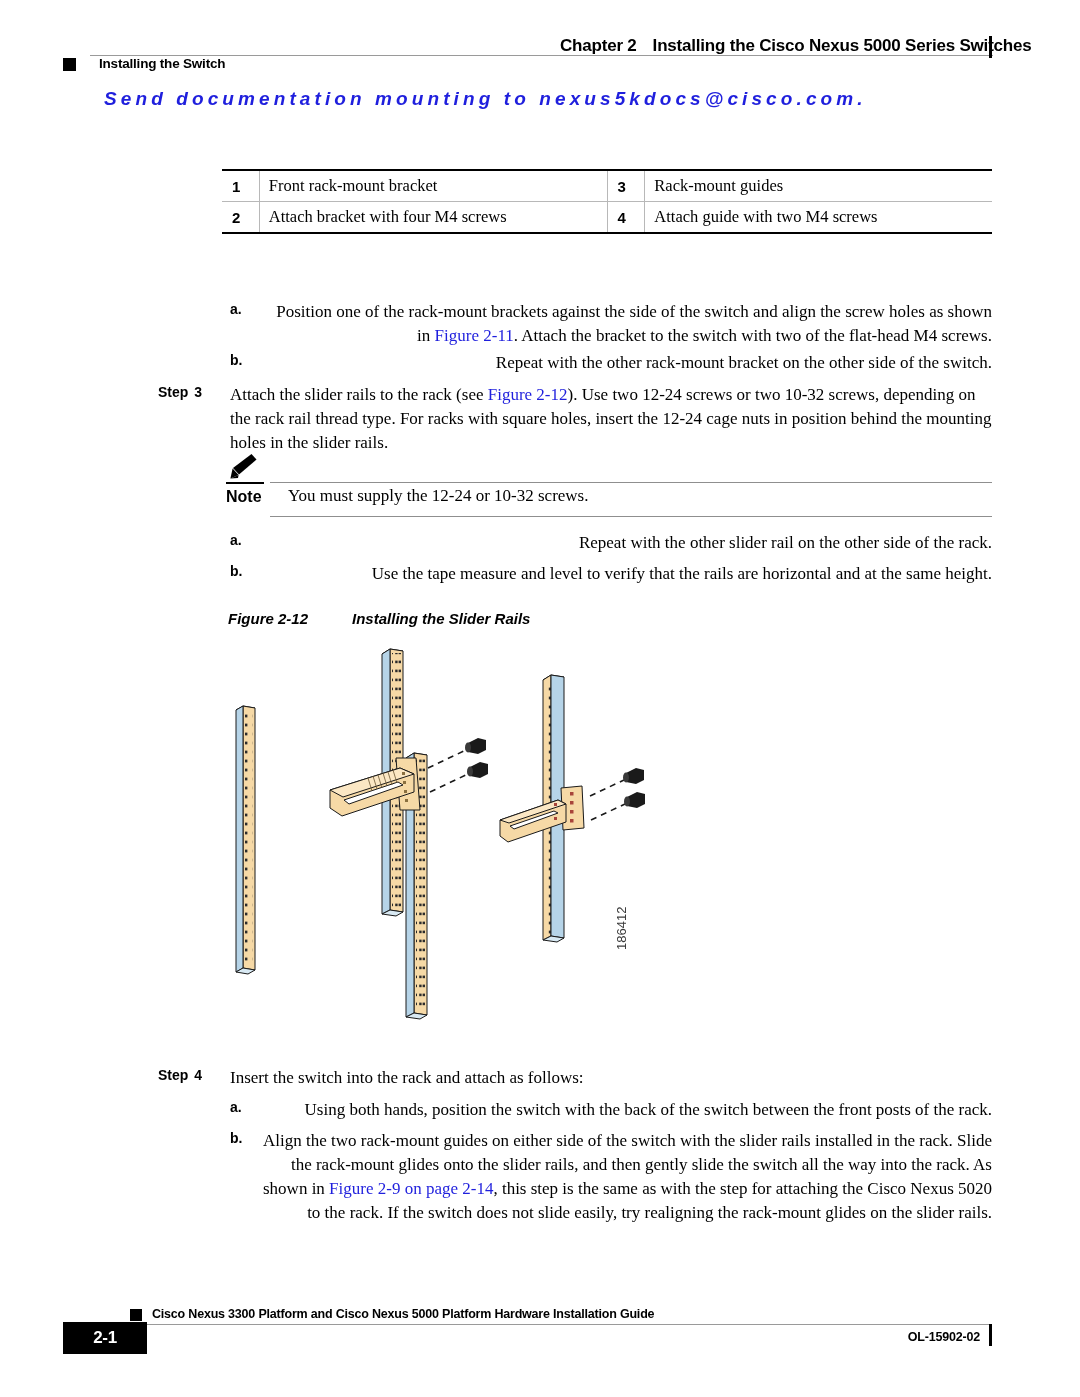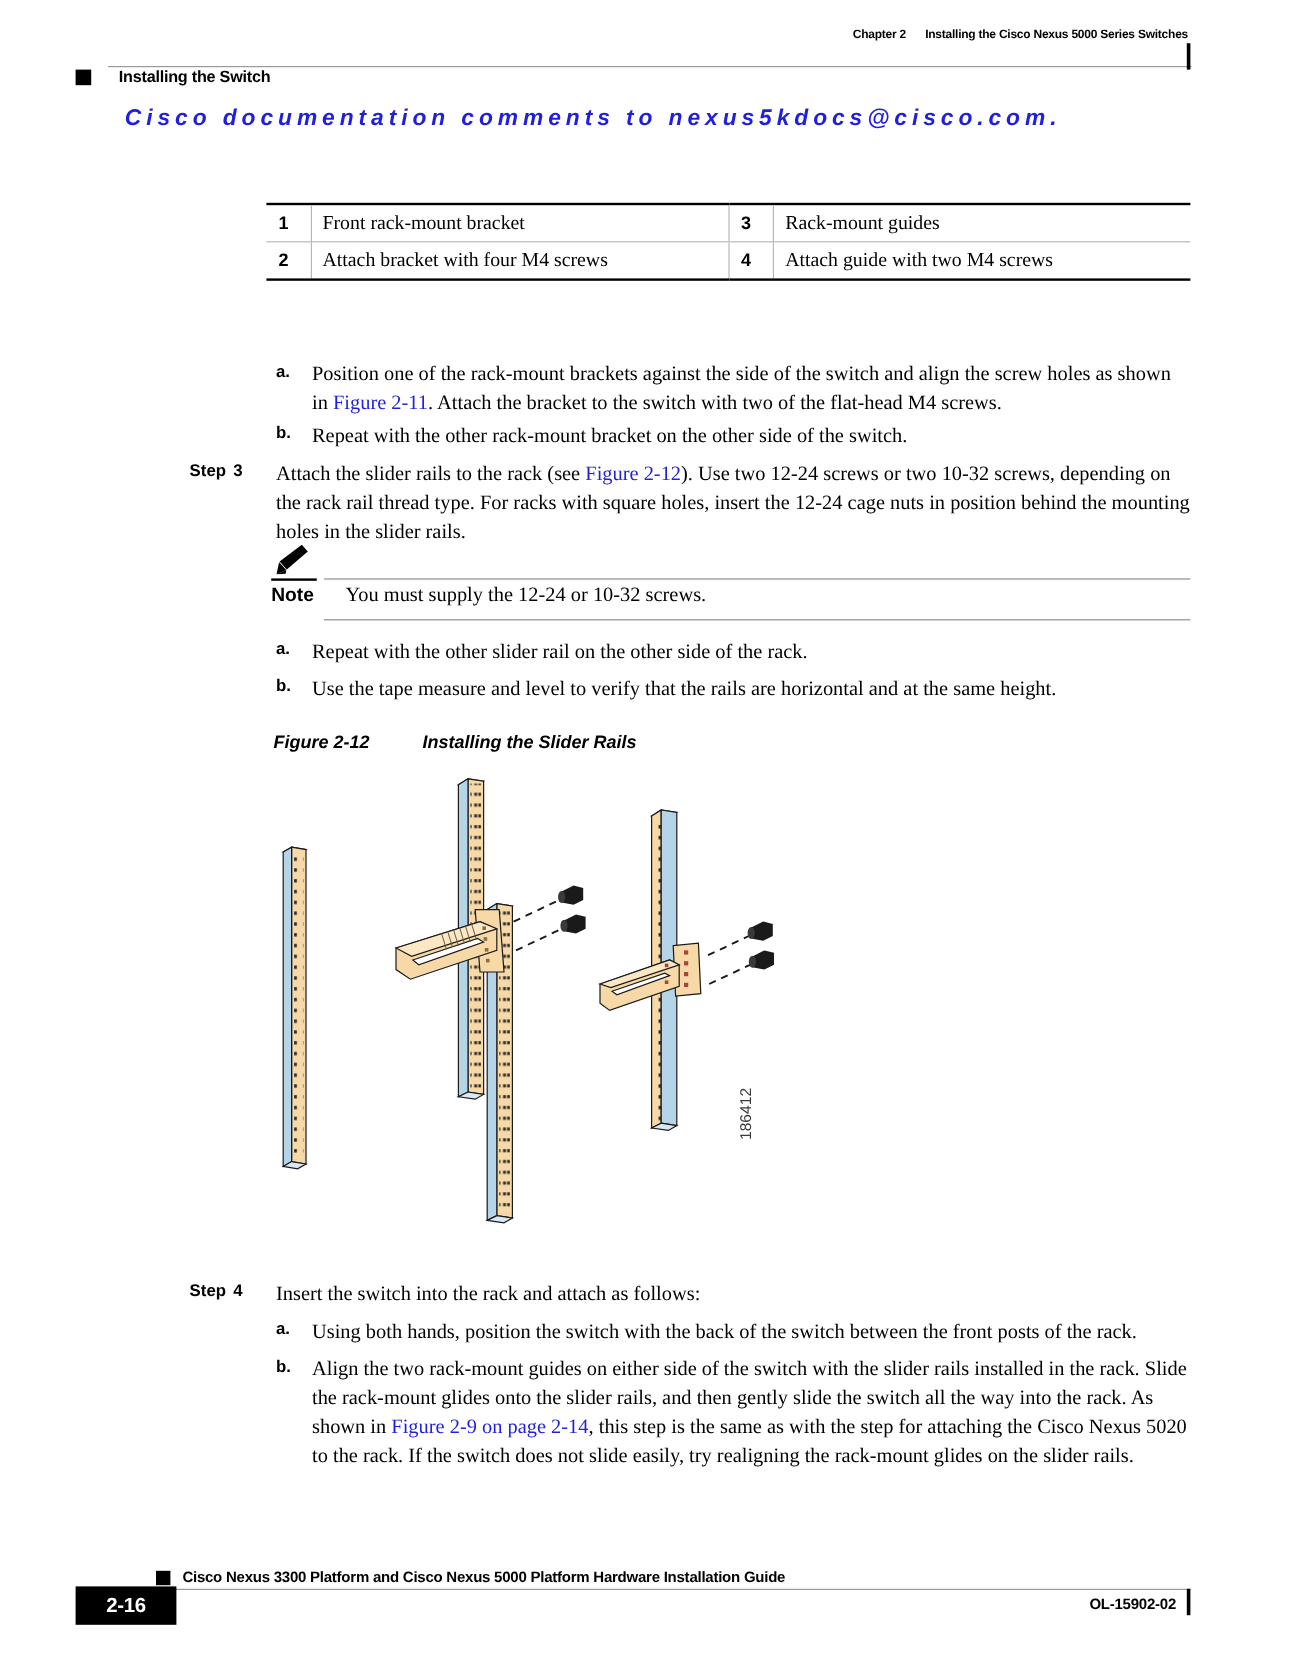--- a/index.html
+++ b/index.html
@@ -8,24 +8,24 @@
     background:#ffffff;
     font-family:"Liberation Serif", serif;
     color:#000;
     position:relative;
     overflow:hidden;
   }
   .page{position:absolute;inset:0;}
 
   
   .hdr-right{
-    position:absolute;left:560px;top:24px;width:430px;
+    position:absolute;left:560px;top:36px;width:430px;
     text-align:right;
     font-family:"Liberation Sans", sans-serif;
-    font-weight:bold;font-size:10px;letter-spacing:-0.2px;
+    font-weight:bold;font-size:17px;letter-spacing:-0.2px;
     white-space:nowrap;
   }
   .hdr-right .chap{margin-right:16px;}
   .hdr-rule{
     position:absolute;left:90px;top:55px;width:903px;height:1px;background:#9a9a9a;
   }
   .hdr-tick{
     position:absolute;left:989px;top:36px;width:3px;height:22px;background:#000;
   }
   .hdr-bullet{
@@ -82,21 +82,21 @@
   }
   .step .lbl .n{margin-left:6px;}
   .step .body{margin-left:72px;}
 
   .sub{position:absolute;font-size:17px;line-height:1.42;}
   .sub .lbl{
     position:absolute;left:0;top:0;width:30px;
     font-family:"Liberation Sans", sans-serif;
     font-weight:bold;font-size:14px;
   }
-  .sub .body{margin-left:30px;}
+  .sub .body{margin-left:30px;text-align:right;}
 
   .xref{color:#1f1fdd;}
 
   
   .note-wrap{position:absolute;left:226px;top:452px;width:766px;}
   .note-icon{position:absolute;left:0;top:0;width:34px;height:30px;}
   .note-rule-top{position:absolute;left:44px;top:30px;width:722px;height:1px;background:#8f8f8f;}
   .note-underline{position:absolute;left:0;top:30px;width:38px;height:2px;background:#000;}
   .note-label{
     position:absolute;left:0;top:36px;
@@ -153,21 +153,21 @@
 
 <div class="page">
 
   <div class="hdr-rule"></div>
   <div class="hdr-tick"></div>
   <div class="hdr-right">
     <span class="chap">Chapter 2</span><span>Installing the Cisco Nexus 5000 Series Switches</span>
   </div>
   <div class="hdr-bullet"></div>
   <div class="hdr-left">Installing the Switch</div>
-  <div class="sendline">Cisco documentation comments to nexus5kdocs@cisco.com.</div>
+  <div class="sendline">Send documentation mounting to nexus5kdocs@cisco.com.</div>
 
   <table class="legend-table">
     <tbody>
         <tr>
       <td class="num">1</td>
       <td class="txt">Front rack-mount bracket</td>
       <td class="num2">3</td>
       <td class="txt">Rack-mount guides</td>
     </tr>
     <tr>
@@ -356,17 +356,17 @@
   </div>
 
   <div class="sub" style="left:230px;top:1129px;width:762px;">
     <span class="lbl">b.</span>
     <div class="body"><span>Align the two rack-mount guides on either side of the switch with the slider rails installed in the rack. Slide the rack-mount glides onto the slider rails, and then gently slide the switch all the way into the rack. As shown in </span><span class="xref">Figure 2-9 on page 2-14</span><span>, this step is the same as with the step for attaching the Cisco Nexus 5020 to the rack. If the switch does not slide easily, try realigning the rack-mount glides on the slider rails.</span></div>
   </div>
 
   <div class="ftr-bullet"></div>
   <div class="ftr-title">Cisco Nexus 3300 Platform and Cisco Nexus 5000 Platform Hardware Installation Guide</div>
   <div class="ftr-rule"></div>
-  <div class="ftr-page">2-16</div>
+  <div class="ftr-page">2-1</div>
   <div class="ftr-doc">OL-15902-02</div>
   <div class="ftr-tick"></div>
 
 </div>
 
 </body></html>

